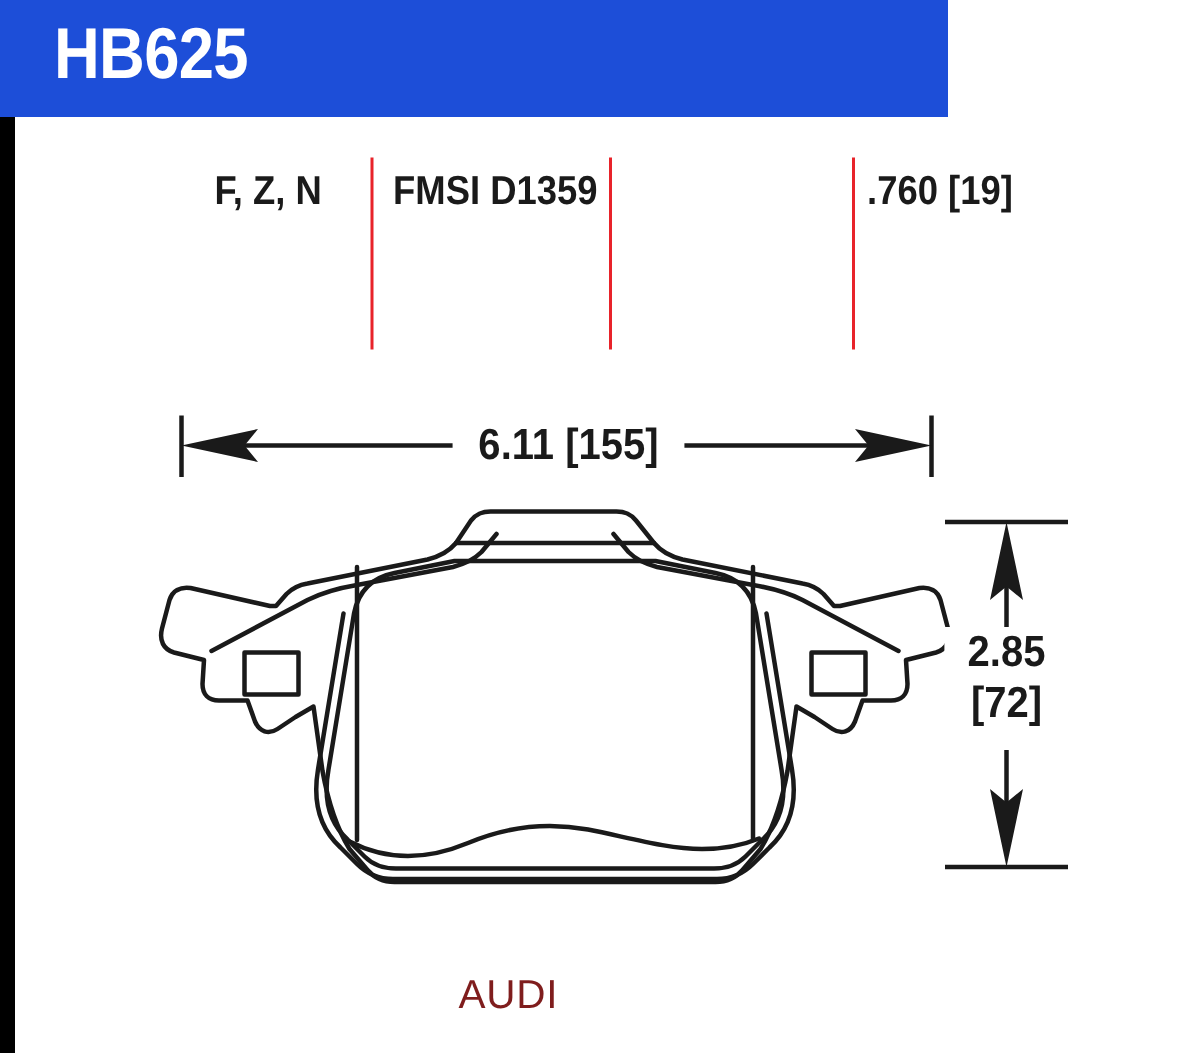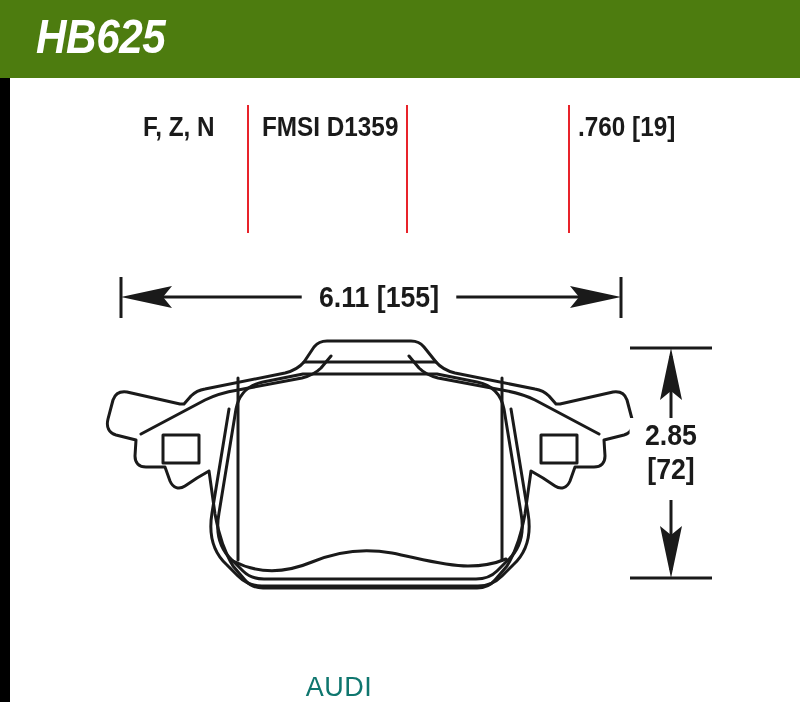--- a/index.html
+++ b/index.html
@@ -16,24 +16,23 @@
     height: 702px;
     background: #ffffff;
     overflow: hidden;
   }
 
   
   #header-bar {
     position: absolute;
     left: 0;
     top: 0;
-    width: 800px;
+    width: 632px;
     height: 78px;
-    background: #4d7c0f;
-    font-style: italic;
+    background: #1d4ed8;
   }
   #part-number {
     position: absolute;
     left: 36px;
     top: 9px;
     color: #ffffff;
     font-family: "Liberation Sans Narrow", "Liberation Sans", sans-serif;
     font-size: 48px;
     font-weight: bold;
     letter-spacing: -0.5px;
@@ -118,26 +117,25 @@
   }
   .dim-height-line { display: block; }
 
   
   #vehicle-label {
     position: absolute;
     left: 0;
     top: 648px;
     width: 678px;
     text-align: center;
-    color: #0f766e;
+    color: #7f1d1d;
     font-family: "Liberation Sans", sans-serif;
     font-size: 27px;
     font-weight: normal;
     letter-spacing: 0.5px;
-    margin-top: 24px;
   }
 </style>
 </head>
 <body>
 
 <div id="page">
 
   <div id="header-bar">
     <div id="part-number">HB625</div>
   </div>

